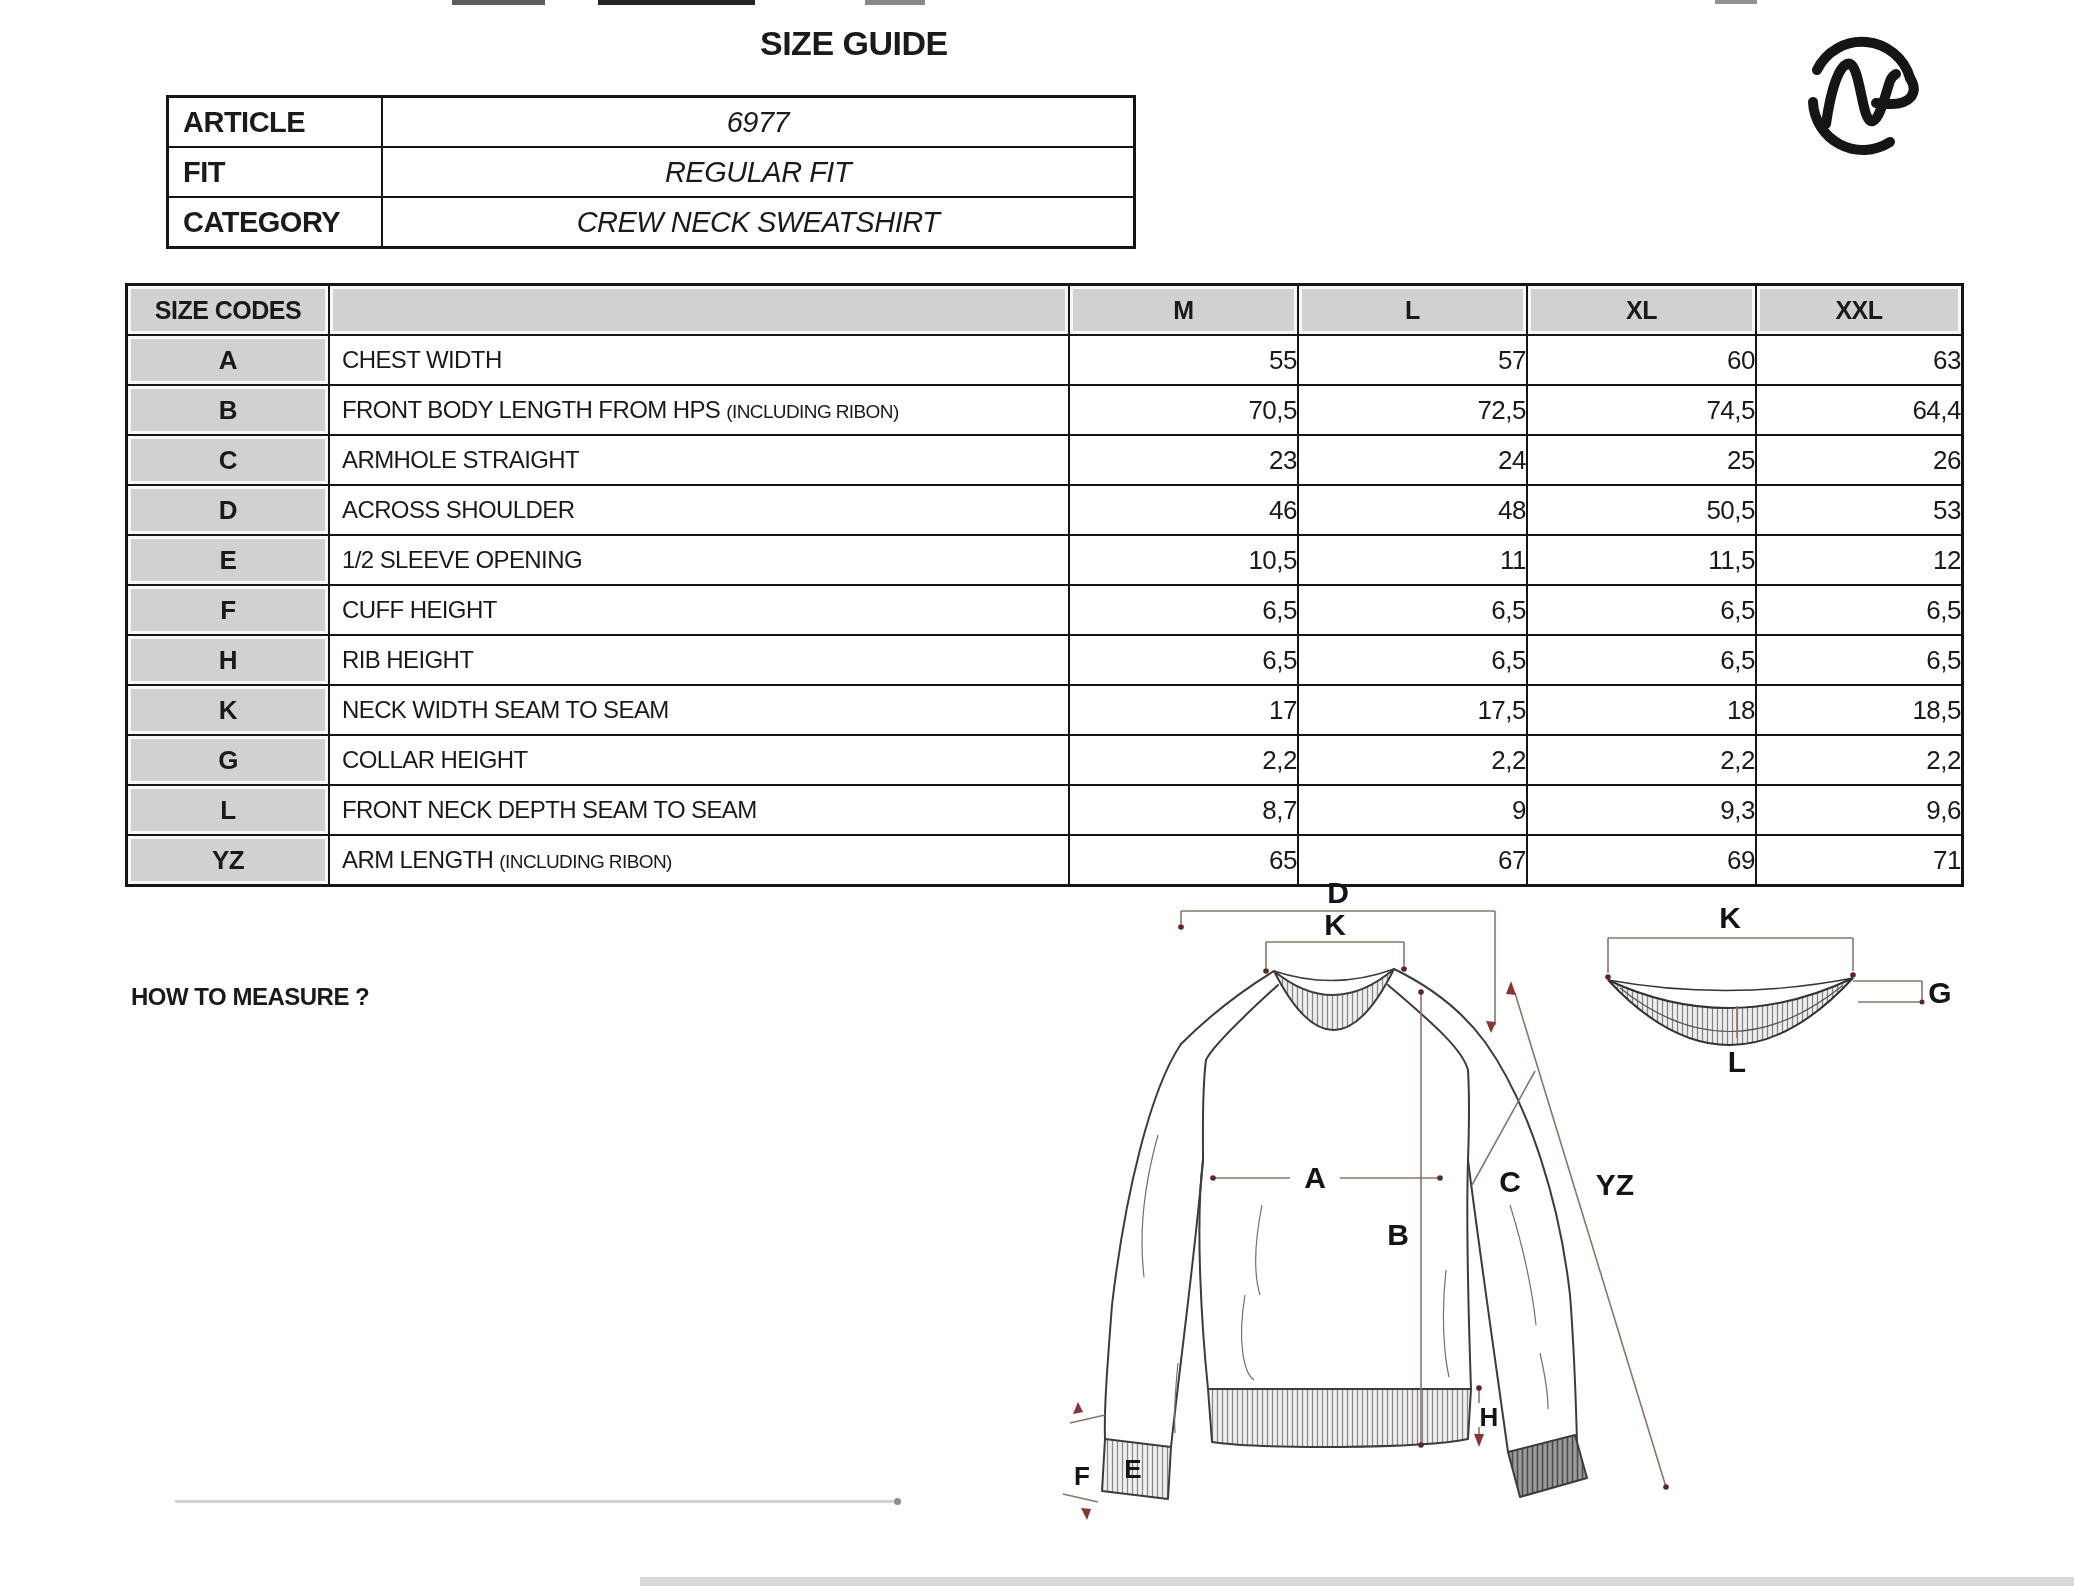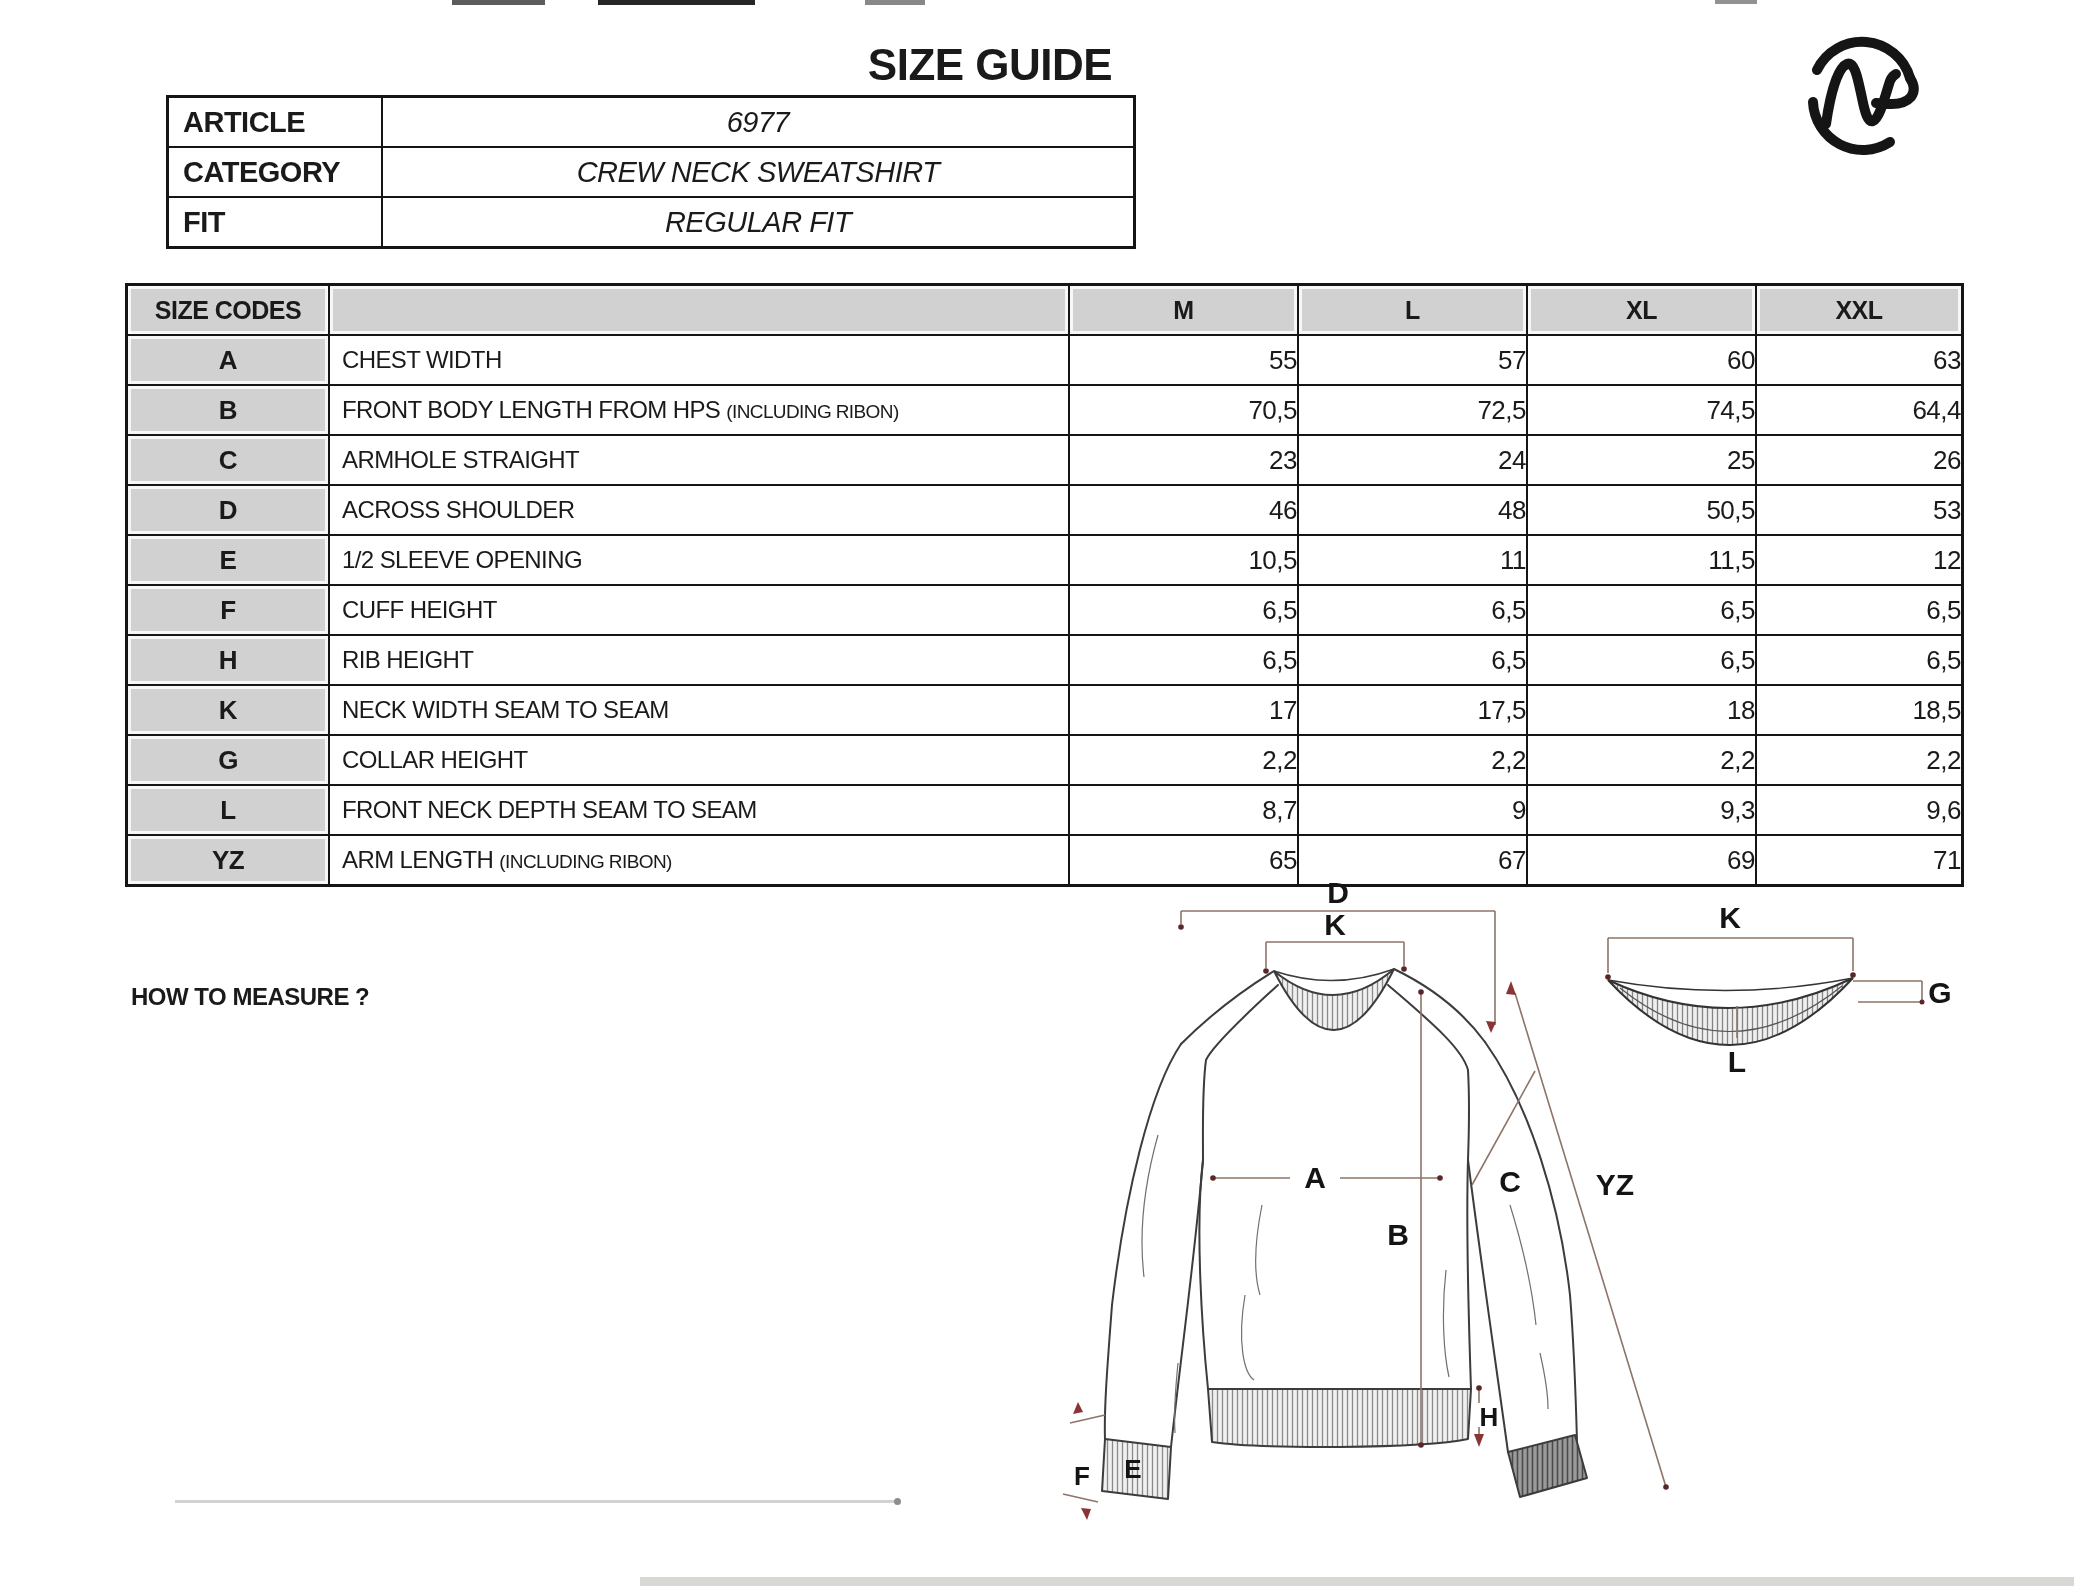--- a/index.html
+++ b/index.html
@@ -3,22 +3,22 @@
 <meta charset="utf-8">
 <style>
   html,body{margin:0;padding:0;}
   body{
     width:2074px;height:1586px;position:relative;background:#ffffff;
     font-family:"Liberation Sans",sans-serif;color:#1a1a1a;overflow:hidden;
   }
   .abs{position:absolute;}
   
   #page-title{
-    left:760px;top:40px;width:460px;text-align:center;
-    font-size:44px;font-weight:bold;letter-spacing:-0.5px;
+    left:760px;top:24px;width:460px;
+    font-size:34px;font-weight:bold;letter-spacing:-0.5px;
   }
   
   table{border-collapse:collapse;table-layout:fixed;}
   table.sheet{border:3px solid #151515;}
   table.sheet td,table.sheet th{border:2px solid #151515;padding:0;overflow:hidden;white-space:nowrap;}
   
   #info-table{left:126px;top:95px;margin-left:40px;}
   #info-table td{height:48px;font-size:29px;letter-spacing:-0.5px;}
   #info-table td.lbl{width:198px;font-weight:bold;padding-left:14px;}
   #info-table td.val{width:750px;text-align:center;font-style:italic;}
@@ -62,26 +62,26 @@
   </g>
 </svg>
 
 <table class="sheet abs" id="info-table">
   <tbody>
     <tr>
       <td class="lbl">ARTICLE</td>
       <td class="val">6977</td>
     </tr>
     <tr>
+      <td class="lbl">FIT</td>
+      <td class="val">REGULAR FIT</td>
+    </tr>
+    <tr>
       <td class="lbl">CATEGORY</td>
       <td class="val">CREW NECK SWEATSHIRT</td>
-    </tr>
-    <tr>
-      <td class="lbl">FIT</td>
-      <td class="val">REGULAR FIT</td>
     </tr>
   </tbody>
 </table>
 
 <table class="sheet abs" id="size-table">
   <thead>
     <tr>
       <th class="c-code">
           <div class="gcell">SIZE CODES</div>
         </th>

